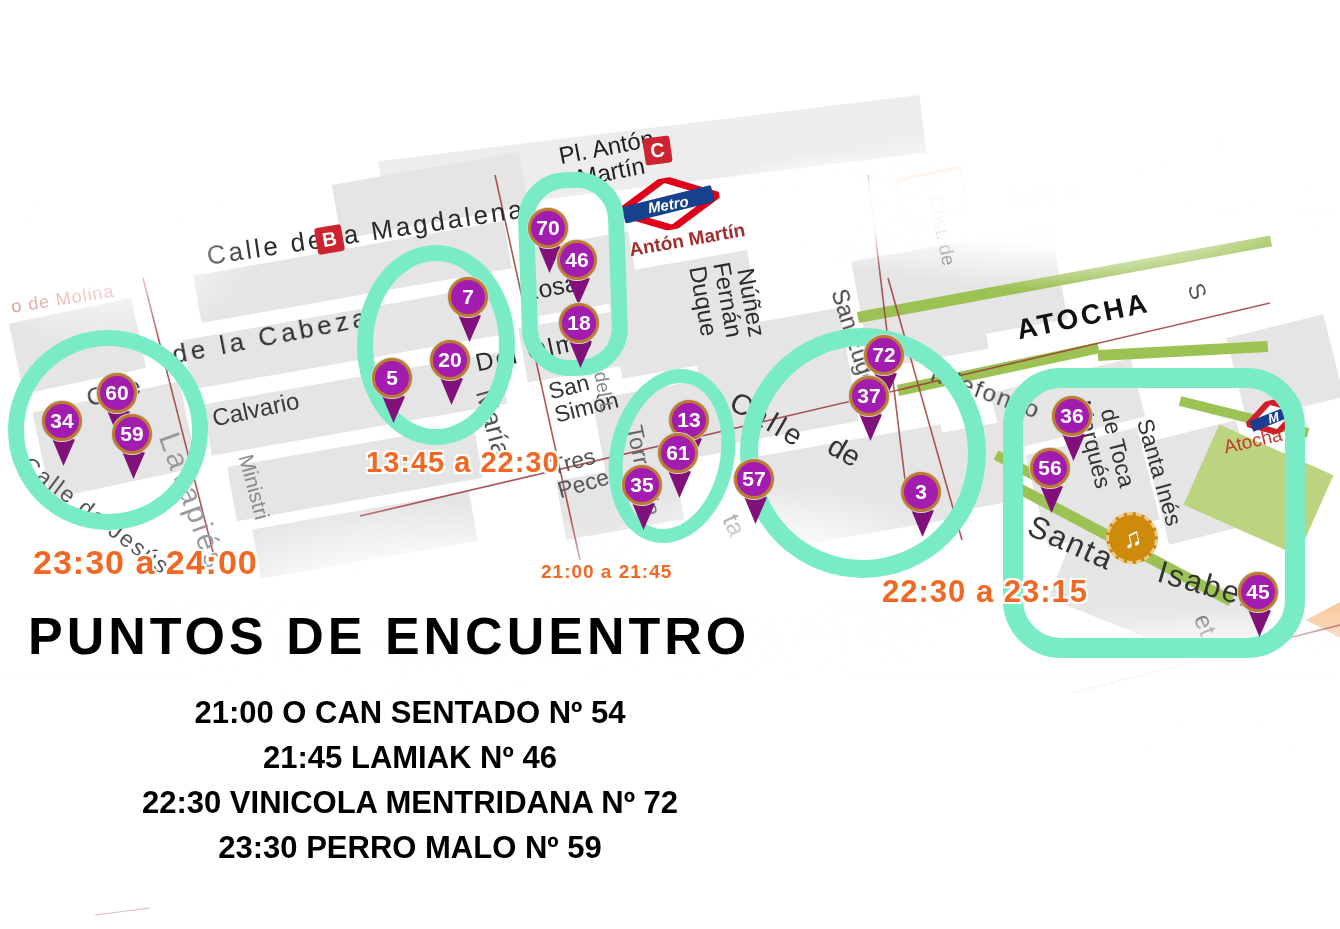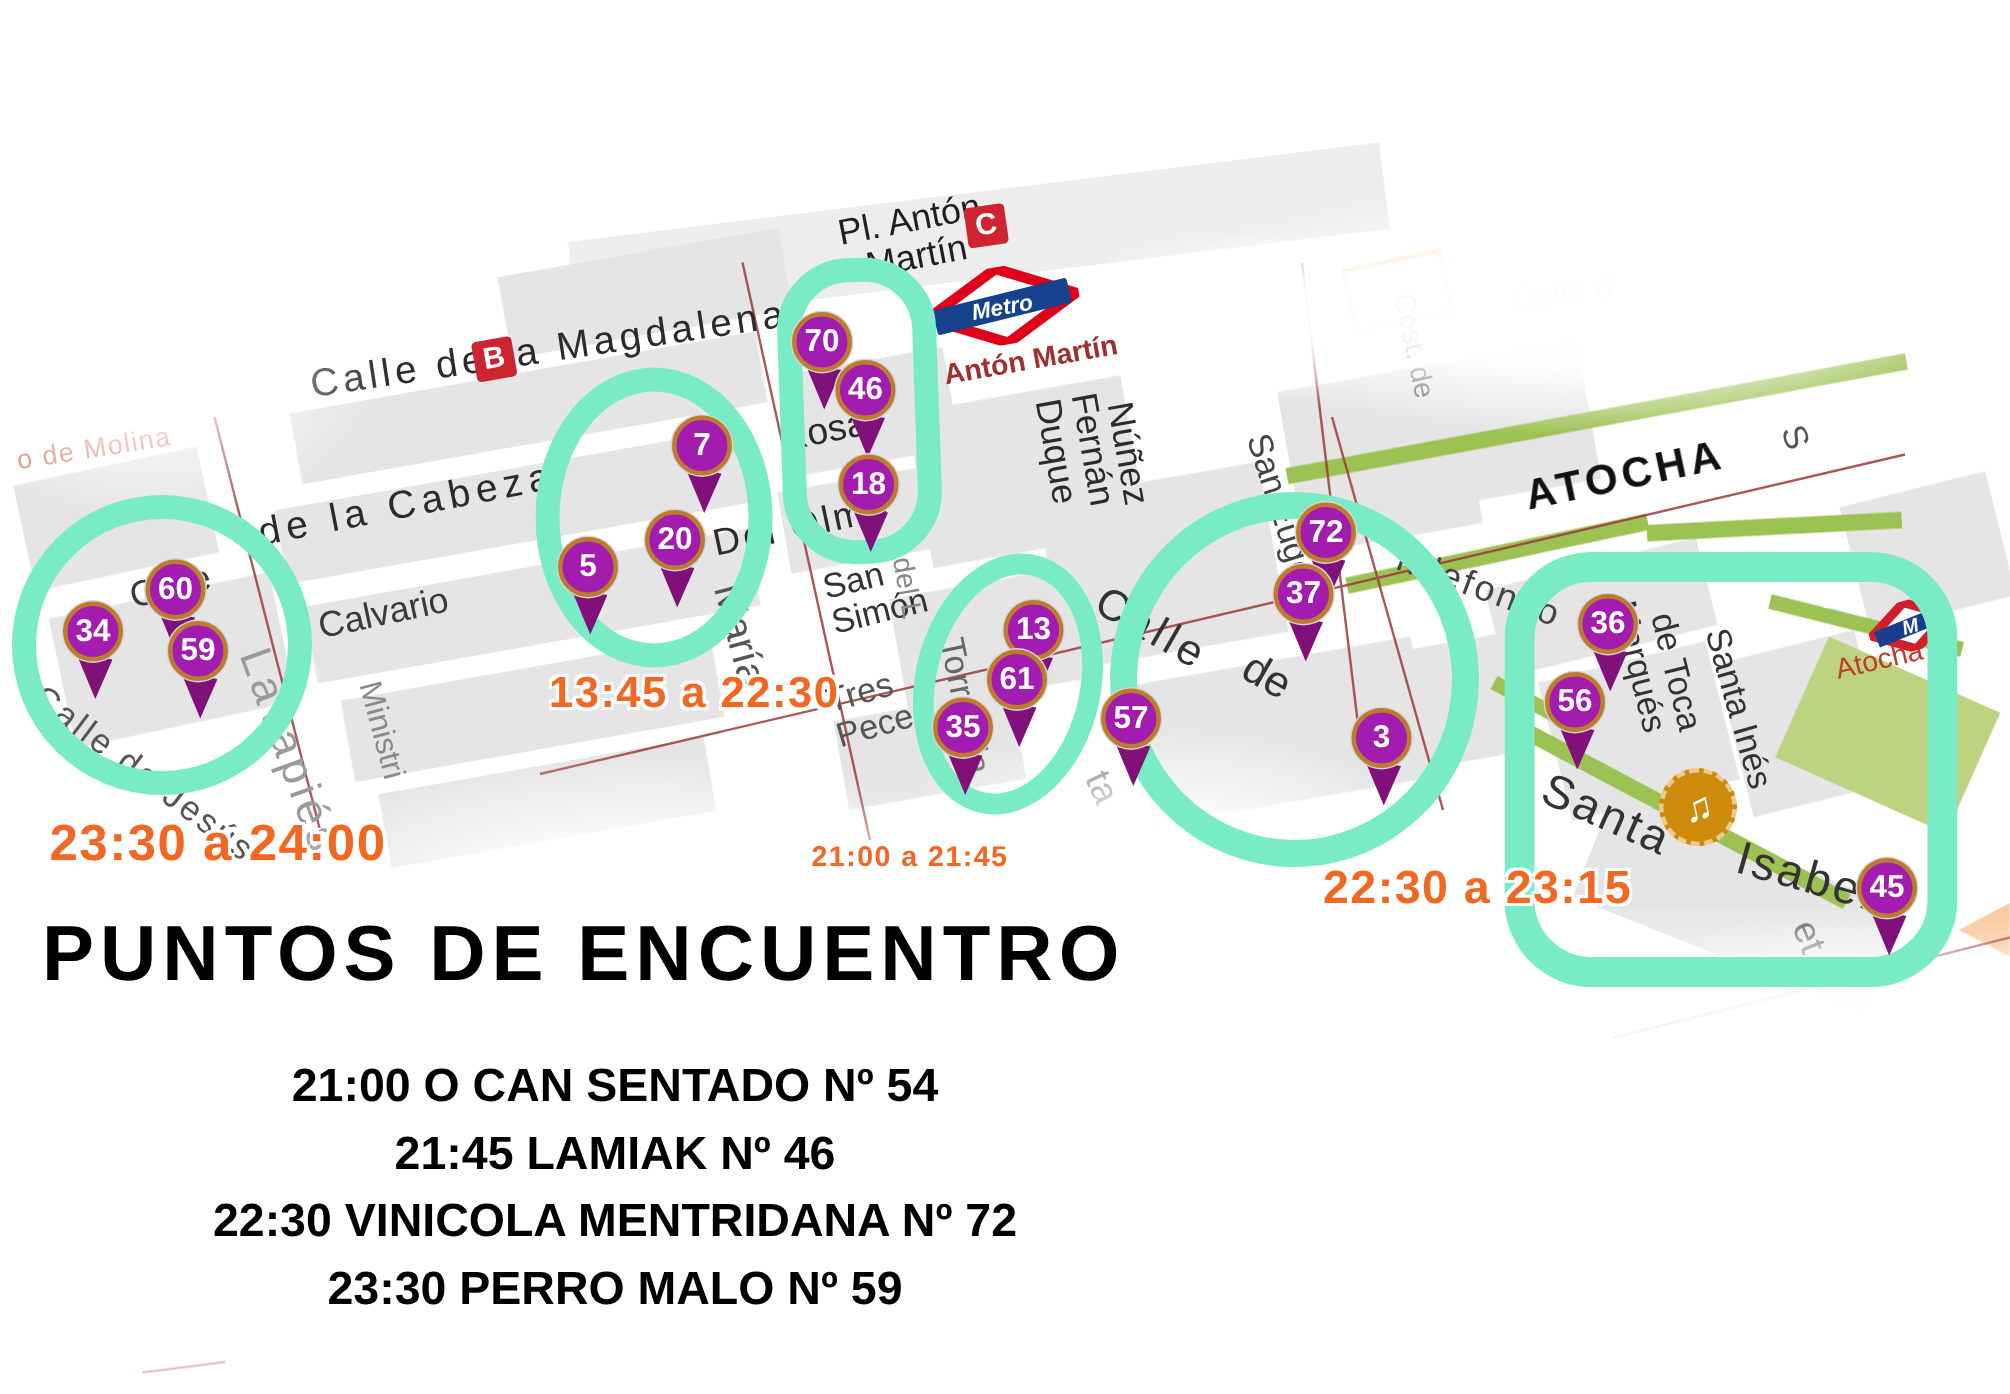--- a/index.html
+++ b/index.html
@@ -6,21 +6,21 @@
   #app{position:relative;width:1340px;height:929px;overflow:hidden;background:#fff;
        font-family:"Liberation Sans",sans-serif;}
   
   .big-title{position:absolute;left:250px;top:2px;width:710px;text-align:center;z-index:40;
     font-weight:bold;color:#000;}
   .big-title .l1{font-size:52px;letter-spacing:3px;line-height:62px;}
   .big-title .l2{font-size:52px;letter-spacing:5px;line-height:58px;}
   .section-heading{position:absolute;left:28px;top:606px;z-index:40;font-weight:bold;
     font-size:52px;letter-spacing:4px;color:#000;}
   .meet-list{position:absolute;left:55px;top:690px;width:710px;text-align:center;z-index:40;
-    font-weight:bold;font-size:31px;color:#000;margin-top:11px;}
+    font-weight:bold;font-size:31px;color:#000;}
   .meet-list div{line-height:45px;}
   
   svg.layer{position:absolute;left:0;top:0;z-index:1;}
   svg.lines{z-index:3;}
   .street{position:absolute;z-index:5;white-space:pre-line;transform-origin:left top;
     line-height:1.05;}
   .green{position:absolute;background:#9CC254;height:11px;z-index:2;transform-origin:left center;}
   .park{position:absolute;background:#BCD37F;z-index:2;}
   .fade{position:absolute;z-index:7;pointer-events:none;}
   .badge{position:absolute;width:27px;height:27px;background:#CE2430;color:#fff;z-index:6;

